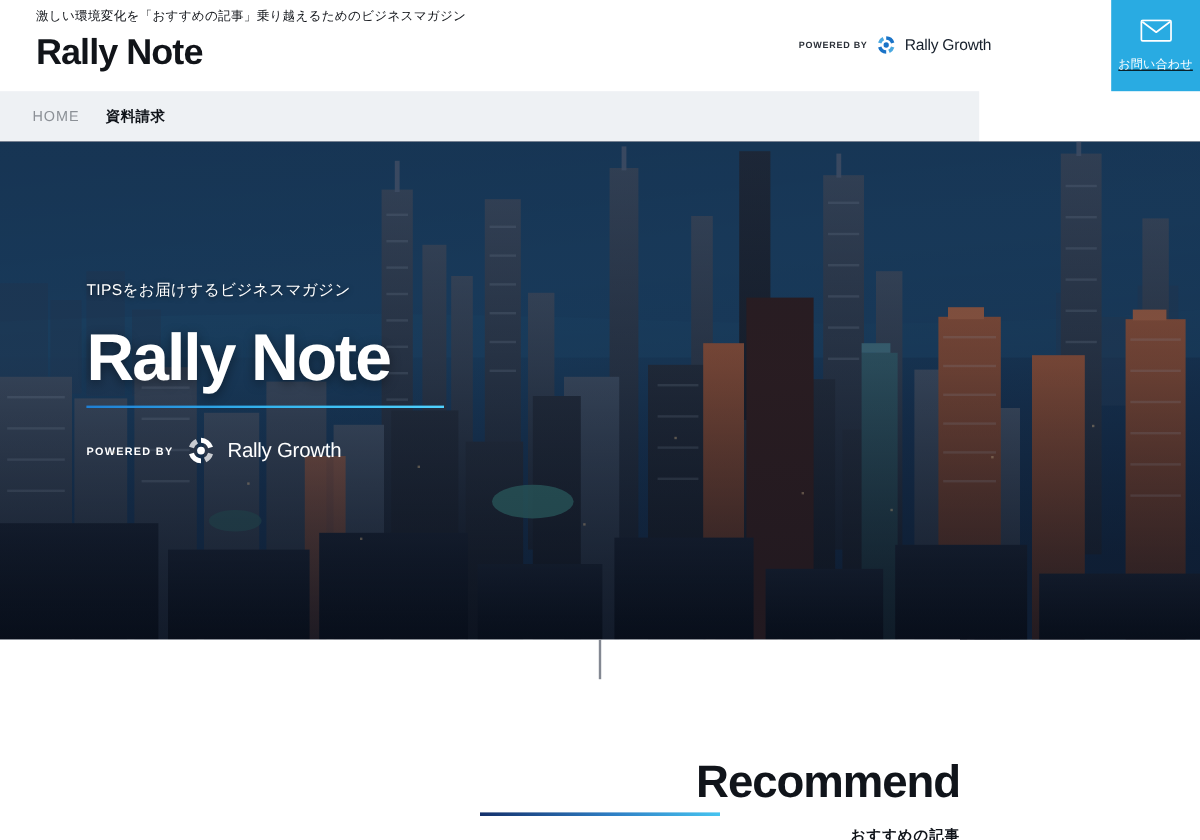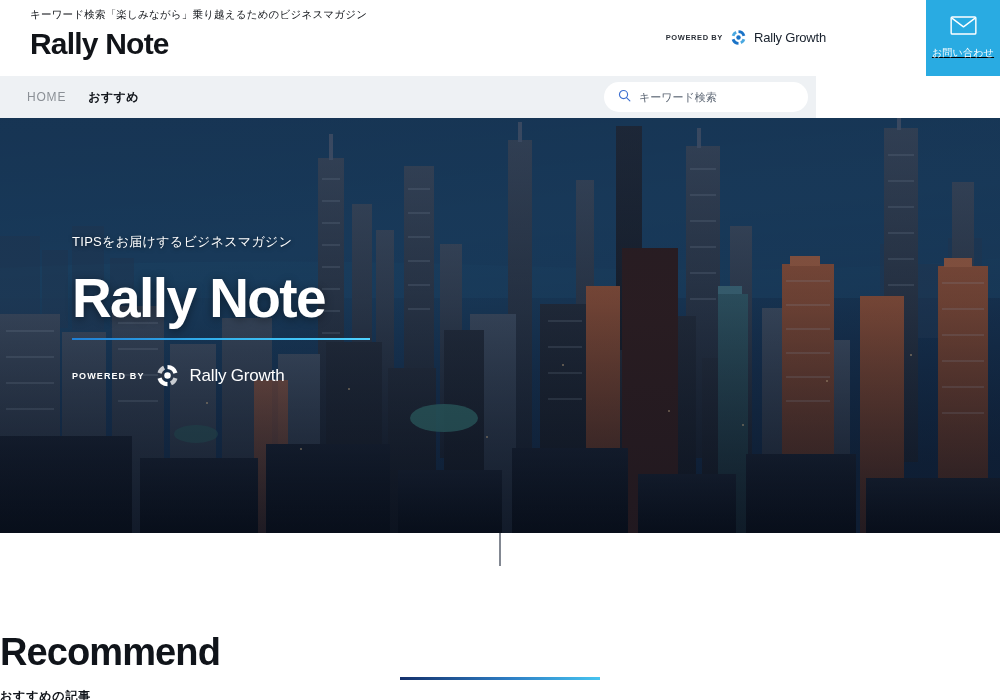--- a/index.html
+++ b/index.html
@@ -253,21 +253,21 @@
   }
 
   
   .recommend {
     position: absolute;
     left: 0;
     top: 533px;
     width: 800px;
     height: 167px;
     background: #ffffff;
-    text-align: left;
+    text-align: right;
   }
 
   .recommend-title {
     position: absolute;
     left: 0;
     right: 0;
     top: 100px;
     font-size: 38px;
     font-weight: 700;
     letter-spacing: -0.9px;
@@ -296,21 +296,21 @@
   }
 </style>
 </head>
 <body>
 
 <div class="page">
 
   <div class="header">
 
     <div class="brand-block">
-      <div class="brand-tagline">キーワード検索「楽しみながら」乗り越えるためのビジネスマガジン</div>
+      <div class="brand-tagline">激しい環境変化を「おすすめの記事」乗り越えるためのビジネスマガジン</div>
       <div class="brand-title">Rally Note</div>
     </div>
 
     <div class="powered-by-header">
       <span class="pb-label">POWERED BY</span>
       <span>
         <svg class="swirl" width="17" height="17" viewBox="0 0 40 40">
           <path d="M20 3 A17 17 0 0 1 36 15 L29.5 17 A10.5 10.5 0 0 0 20 9.6 Z" fill="#1a73c7"></path>
           <path d="M20 37 A17 17 0 0 1 4 25 L10.5 23 A10.5 10.5 0 0 0 20 30.4 Z" fill="#1a73c7"></path>
           <path d="M4 15 A17 17 0 0 1 13 4.5 L16 10.5 A10.5 10.5 0 0 0 10.5 17 Z" fill="#4aa8e0"></path>
@@ -334,32 +334,23 @@
       </a>
 
 
     </div>
   </div>
 
   <div class="navbar">
 
     <div class="nav-links">
       <a class="nav-link">HOME</a>
-      <a class="nav-link active">おすすめ</a>
+      <a class="nav-link active">資料請求</a>
     </div>
 
-    <div class="search-box">
-      <span>
-        <svg width="13" height="13" viewBox="0 0 16 16">
-          <circle cx="6.8" cy="6.8" r="5" fill="none" stroke="#3d6fd0" stroke-width="1.4"></circle>
-          <line x1="10.5" y1="10.5" x2="14.6" y2="14.6" stroke="#3d6fd0" stroke-width="1.4" stroke-linecap="round"></line>
-        </svg>
-      </span>
-      <input class="search-input" type="text" placeholder="キーワード検索" value="" style="">
-    </div>
   </div>
 
   <div class="hero">
 
     <svg class="hero-photo" viewBox="0 0 1000 415" preserveAspectRatio="none">
       <defs>
         <linearGradient id="sky" x1="0" y1="0" x2="0.25" y2="1">
           <stop offset="0%" stop-color="#1d3f63"></stop>
           <stop offset="35%" stop-color="#23557d"></stop>
           <stop offset="70%" stop-color="#1a3a5c"></stop>

